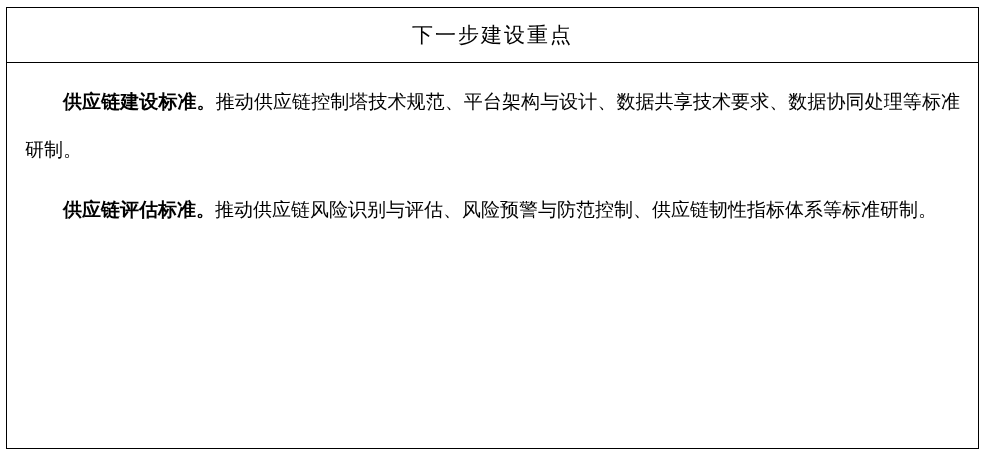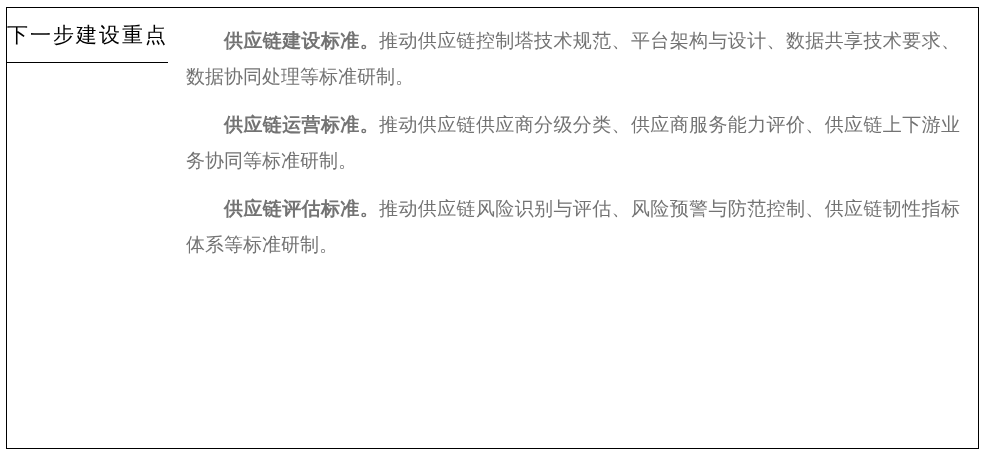--- a/index.html
+++ b/index.html
@@ -21,21 +21,21 @@
   .table {
     position: absolute;
     left: 6px;
     top: 7px;
     width: 973px;
     height: 442px;
     box-sizing: border-box;
     border: 1px solid #000000;
     background: #ffffff;
     display: flex;
-    flex-direction: row;
+    flex-direction: column;
   }
   .table-header {
     height: 55px;
     box-sizing: border-box;
     border-bottom: 1px solid #000000;
     display: flex;
     align-items: center;
     justify-content: center;
   }
   .table-header .title {
@@ -44,26 +44,26 @@
     color: #000000;
     line-height: 1;
   }
   .table-body {
     flex: 1;
     box-sizing: border-box;
     padding: 14px 18px 6px 18px;
   }
   .para {
     font-size: 19px;
-    line-height: 36px;
+    line-height: 48px;
     text-indent: 38px;
     margin: 0 0 12px 0;
     text-align: justify;
     text-justify: inter-ideograph;
-    color: #737373;
+    color: #000000;
   }
   .para:last-child {
     margin-bottom: 1px;
   }
   .para .lead {
     font-weight: bold;
   }
 </style>
 </head>
 <body>
@@ -74,23 +74,20 @@
     <div class="table-header">
       <div class="title">下一步建设重点</div>
     </div>
 
     <div class="table-body">
 
       <p class="para">
         <span class="lead">供应链建设标准。</span><span>推动供应链控制塔技术规范、平台架构与设计、数据共享技术要求、数据协同处理等标准研制。</span>
       </p>
 
-      <p class="para">
-        <span class="lead">供应链运营标准。</span><span>推动供应链供应商分级分类、供应商服务能力评价、供应链上下游业务协同等标准研制。</span>
-      </p>
 
       <p class="para">
         <span class="lead">供应链评估标准。</span><span>推动供应链风险识别与评估、风险预警与防范控制、供应链韧性指标体系等标准研制。</span>
       </p>
 
     </div>
   </div>
 </div>
 
 </body></html>

